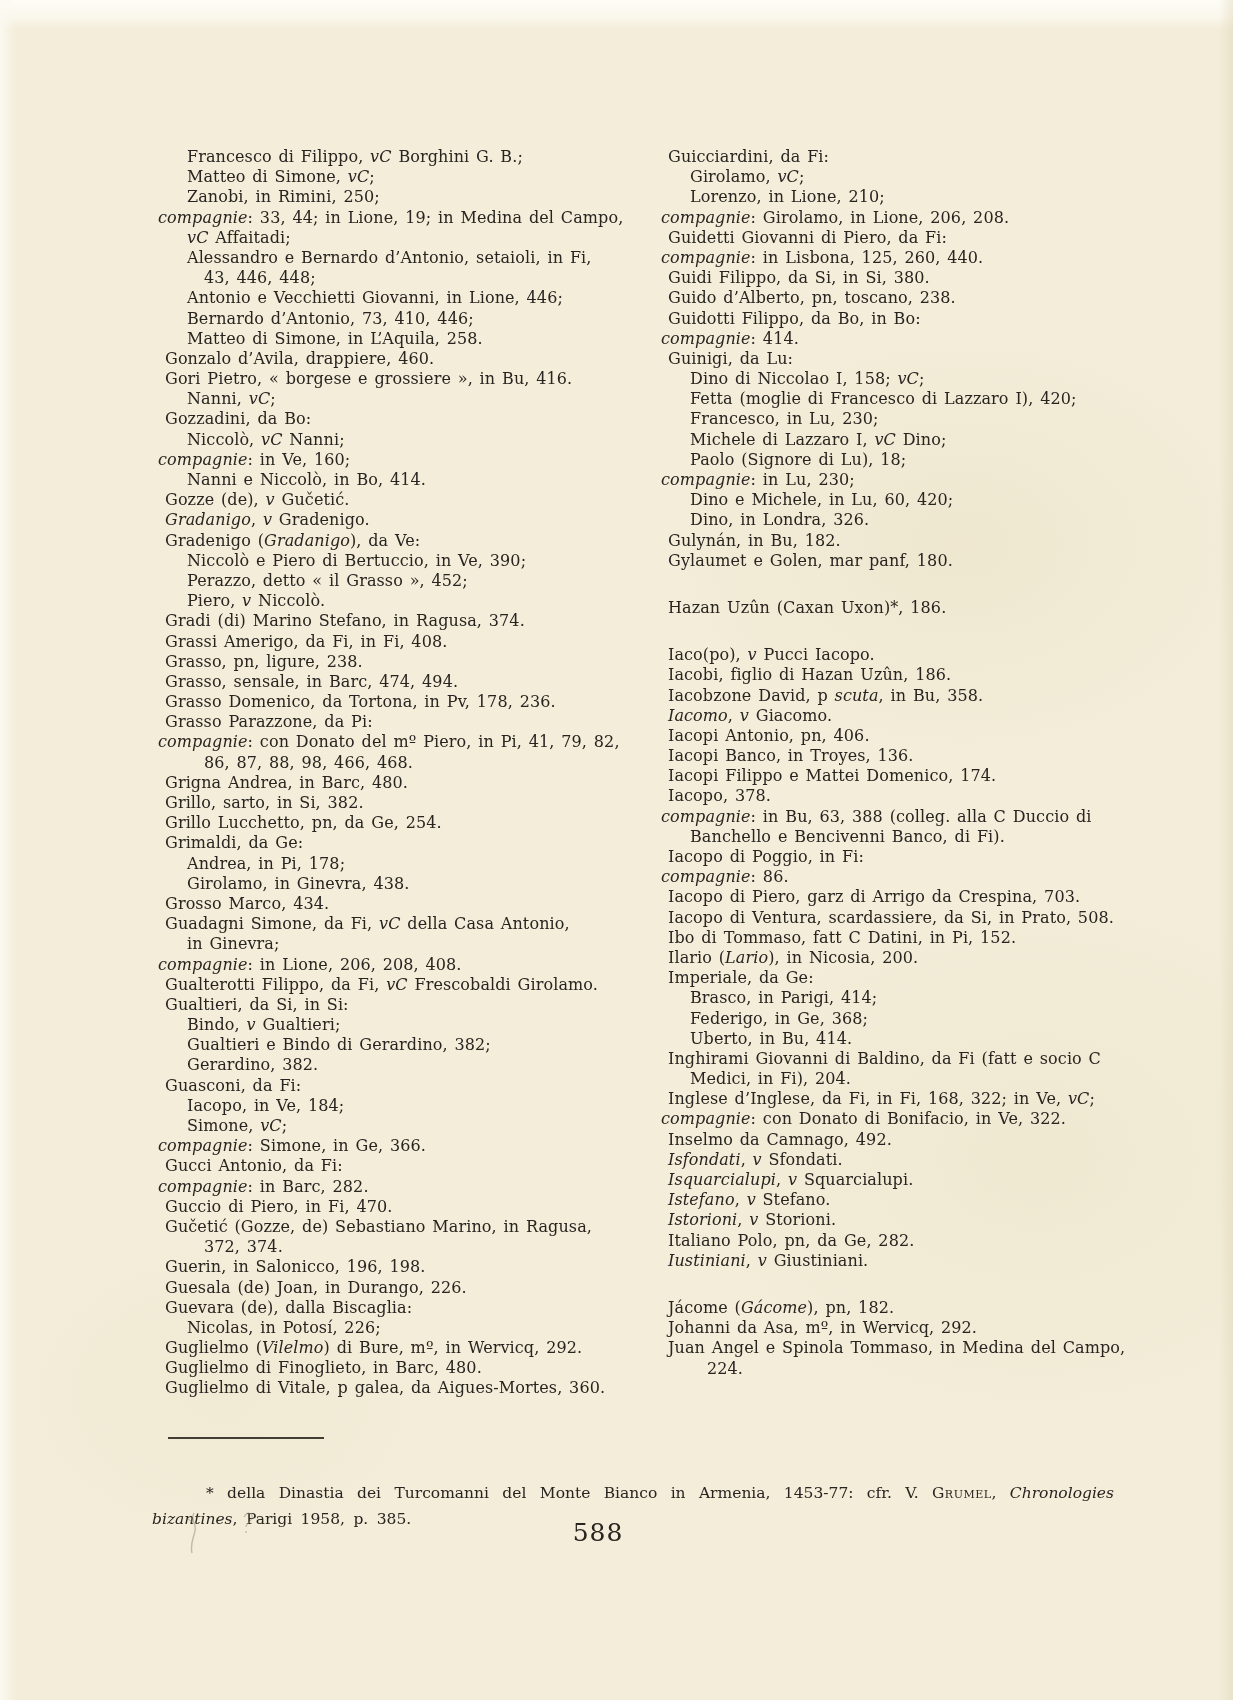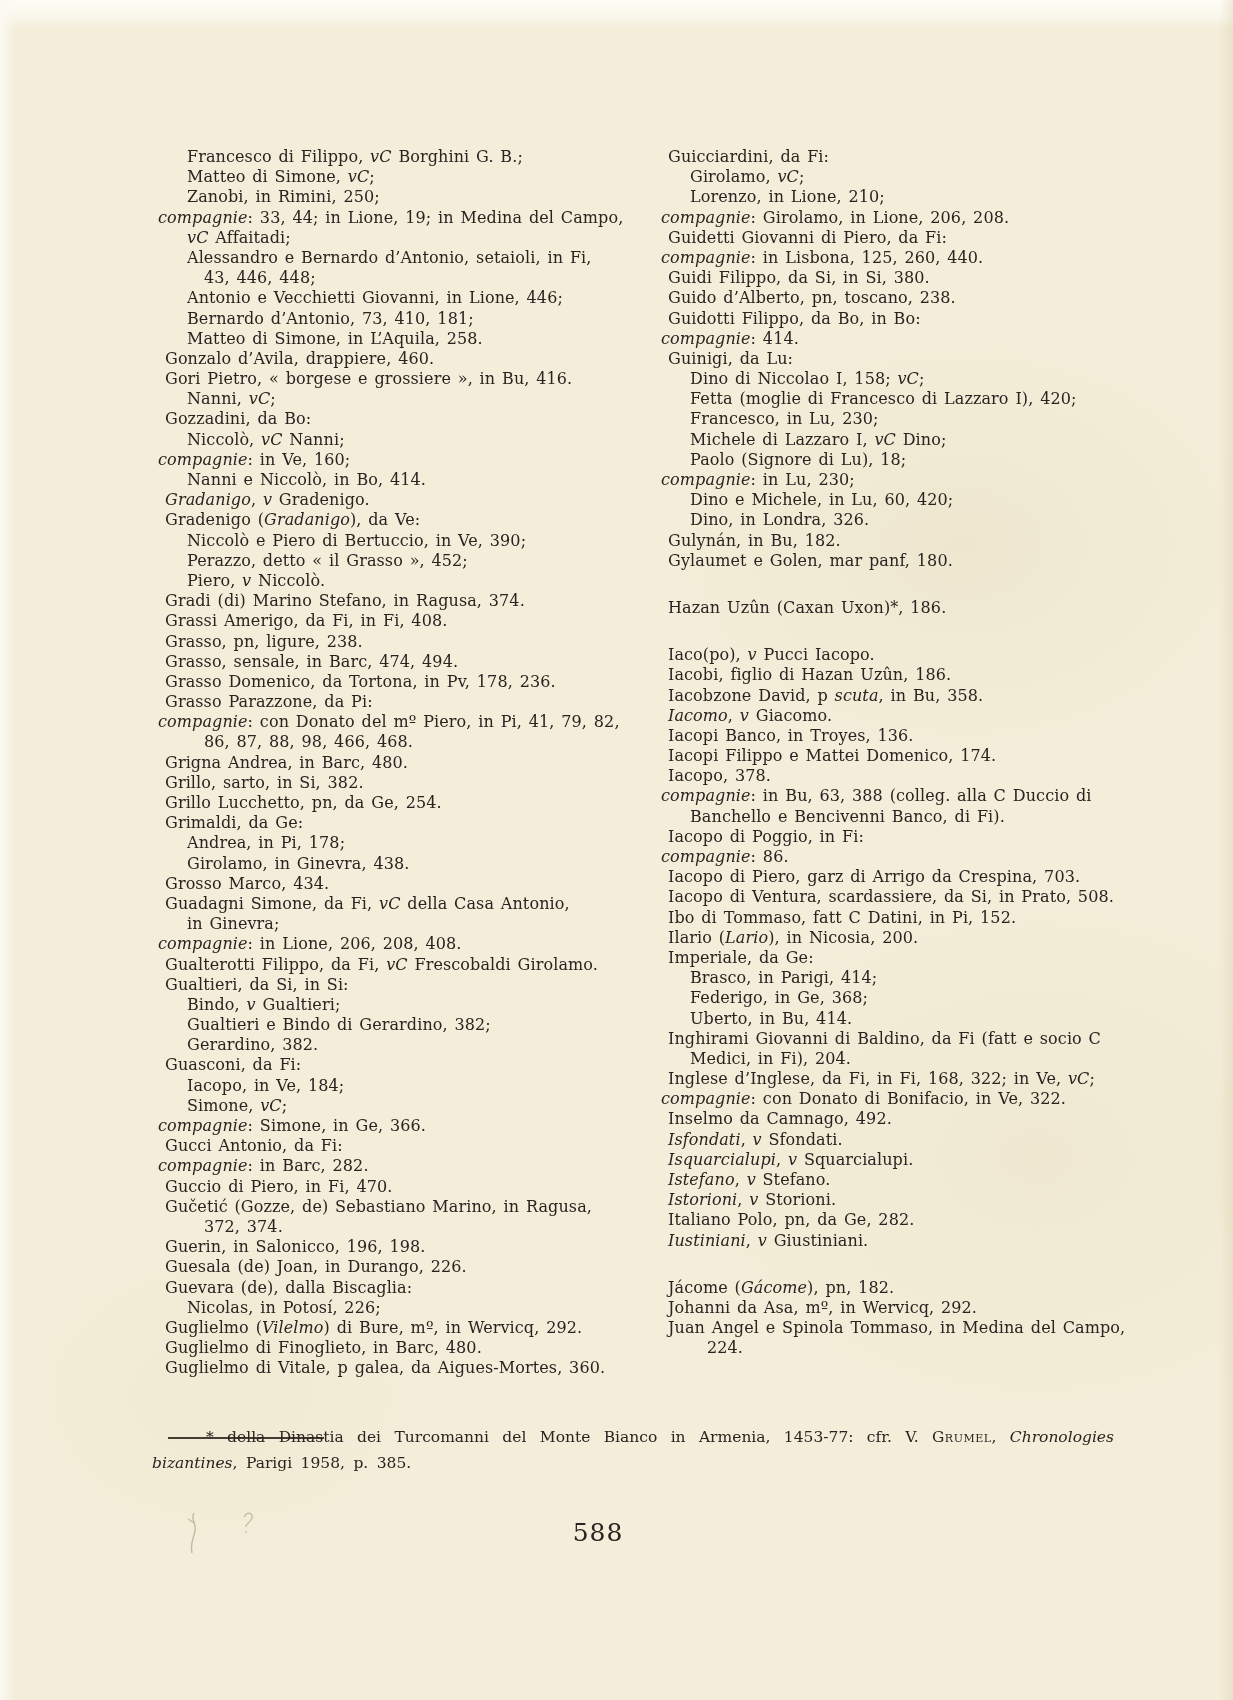--- a/index.html
+++ b/index.html
@@ -27,21 +27,21 @@
     word-spacing:1.6px;letter-spacing:0.1px;}
   .line.e{padding-left:7px;}   
   .line.s{padding-left:29px;}  
   .line.t{padding-left:29px;}  
   .line.u{padding-left:46px;}  
   .line.g{height:27px;}        
   .line i{text-align:center;}
   .sc{font-variant:small-caps;letter-spacing:0.5px;}
 
   .footnote-rule{position:absolute;left:168px;top:1437px;width:156px;height:2px;background:#433e34;}
-  .footnote-text{position:absolute;left:152px;top:1424px;width:962px;
+  .footnote-text{position:absolute;left:152px;top:1480px;width:962px;
     font-size:15.5px;line-height:26px;text-align:justify;text-indent:54px;word-spacing:3.5px;}
   .page-number{position:absolute;left:556px;top:1518px;width:84px;text-align:center;
     font-size:25px;letter-spacing:1px;}
   .pencil{position:absolute;left:178px;top:1505px;opacity:.55;}
 </style>
 </head>
 <body>
 
 <div class="page">
   <div class="mottle"></div>
@@ -51,29 +51,30 @@
 
   <div class="col col-left" id="col-left">
       <div class="line s">Francesco di Filippo, <i>vC</i> Borghini G. B.;</div>
       <div class="line s">Matteo di Simone, <i>vC</i>;</div>
       <div class="line s">Zanobi, in Rimini, 250;</div>
       <div class="line c"><i>compagnie</i>: 33, 44; in Lione, 19; in Medina del Campo,</div>
       <div class="line t"><i>vC</i> Affaitadi;</div>
       <div class="line s">Alessandro e Bernardo d’Antonio, setaioli, in Fi,</div>
       <div class="line u">43, 446, 448;</div>
       <div class="line s">Antonio e Vecchietti Giovanni, in Lione, 446;</div>
-      <div class="line s">Bernardo d’Antonio, 73, 410, 181;</div>
+      <div class="line s">Bernardo d’Antonio, 73, 410, 446;</div>
       <div class="line s">Matteo di Simone, in L’Aquila, 258.</div>
       <div class="line e">Gonzalo d’Avila, drappiere, 460.</div>
       <div class="line e">Gori Pietro, « borgese e grossiere », in Bu, 416.</div>
       <div class="line s">Nanni, <i>vC</i>;</div>
       <div class="line e">Gozzadini, da Bo:</div>
       <div class="line s">Niccolò, <i>vC</i> Nanni;</div>
       <div class="line c"><i>compagnie</i>: in Ve, 160;</div>
       <div class="line s">Nanni e Niccolò, in Bo, 414.</div>
+      <div class="line e">Gozze (de), <i>v</i> Gučetić.</div>
       <div class="line e"><i>Gradanigo</i>, <i>v</i> Gradenigo.</div>
       <div class="line e">Gradenigo (<i>Gradanigo</i>), da Ve:</div>
       <div class="line s">Niccolò e Piero di Bertuccio, in Ve, 390;</div>
       <div class="line s">Perazzo, detto « il Grasso », 452;</div>
       <div class="line s">Piero, <i>v</i> Niccolò.</div>
       <div class="line e">Gradi (di) Marino Stefano, in Ragusa, 374.</div>
       <div class="line e">Grassi Amerigo, da Fi, in Fi, 408.</div>
       <div class="line e">Grasso, pn, ligure, 238.</div>
       <div class="line e">Grasso, sensale, in Barc, 474, 494.</div>
       <div class="line e">Grasso Domenico, da Tortona, in Pv, 178, 236.</div>
@@ -134,20 +135,21 @@
       <div class="line s">Dino, in Londra, 326.</div>
       <div class="line e">Gulynán, in Bu, 182.</div>
       <div class="line e">Gylaumet e Golen, mar panf, 180.</div>
       <div class="line g"></div>
       <div class="line e">Hazan Uzûn (Caxan Uxon)*, 186.</div>
       <div class="line g"></div>
       <div class="line e">Iaco(po), <i>v</i> Pucci Iacopo.</div>
       <div class="line e">Iacobi, figlio di Hazan Uzûn, 186.</div>
       <div class="line e">Iacobzone David, p <i>scuta</i>, in Bu, 358.</div>
       <div class="line e"><i>Iacomo</i>, <i>v</i> Giacomo.</div>
+      <div class="line e">Iacopi Antonio, pn, 406.</div>
       <div class="line e">Iacopi Banco, in Troyes, 136.</div>
       <div class="line e">Iacopi Filippo e Mattei Domenico, 174.</div>
       <div class="line e">Iacopo, 378.</div>
       <div class="line c"><i>compagnie</i>: in Bu, 63, 388 (colleg. alla C Duccio di</div>
       <div class="line t">Banchello e Bencivenni Banco, di Fi).</div>
       <div class="line e">Iacopo di Poggio, in Fi:</div>
       <div class="line c"><i>compagnie</i>: 86.</div>
       <div class="line e">Iacopo di Piero, garz di Arrigo da Crespina, 703.</div>
       <div class="line e">Iacopo di Ventura, scardassiere, da Si, in Prato, 508.</div>
       <div class="line e">Ibo di Tommaso, fatt C Datini, in Pi, 152.</div>

